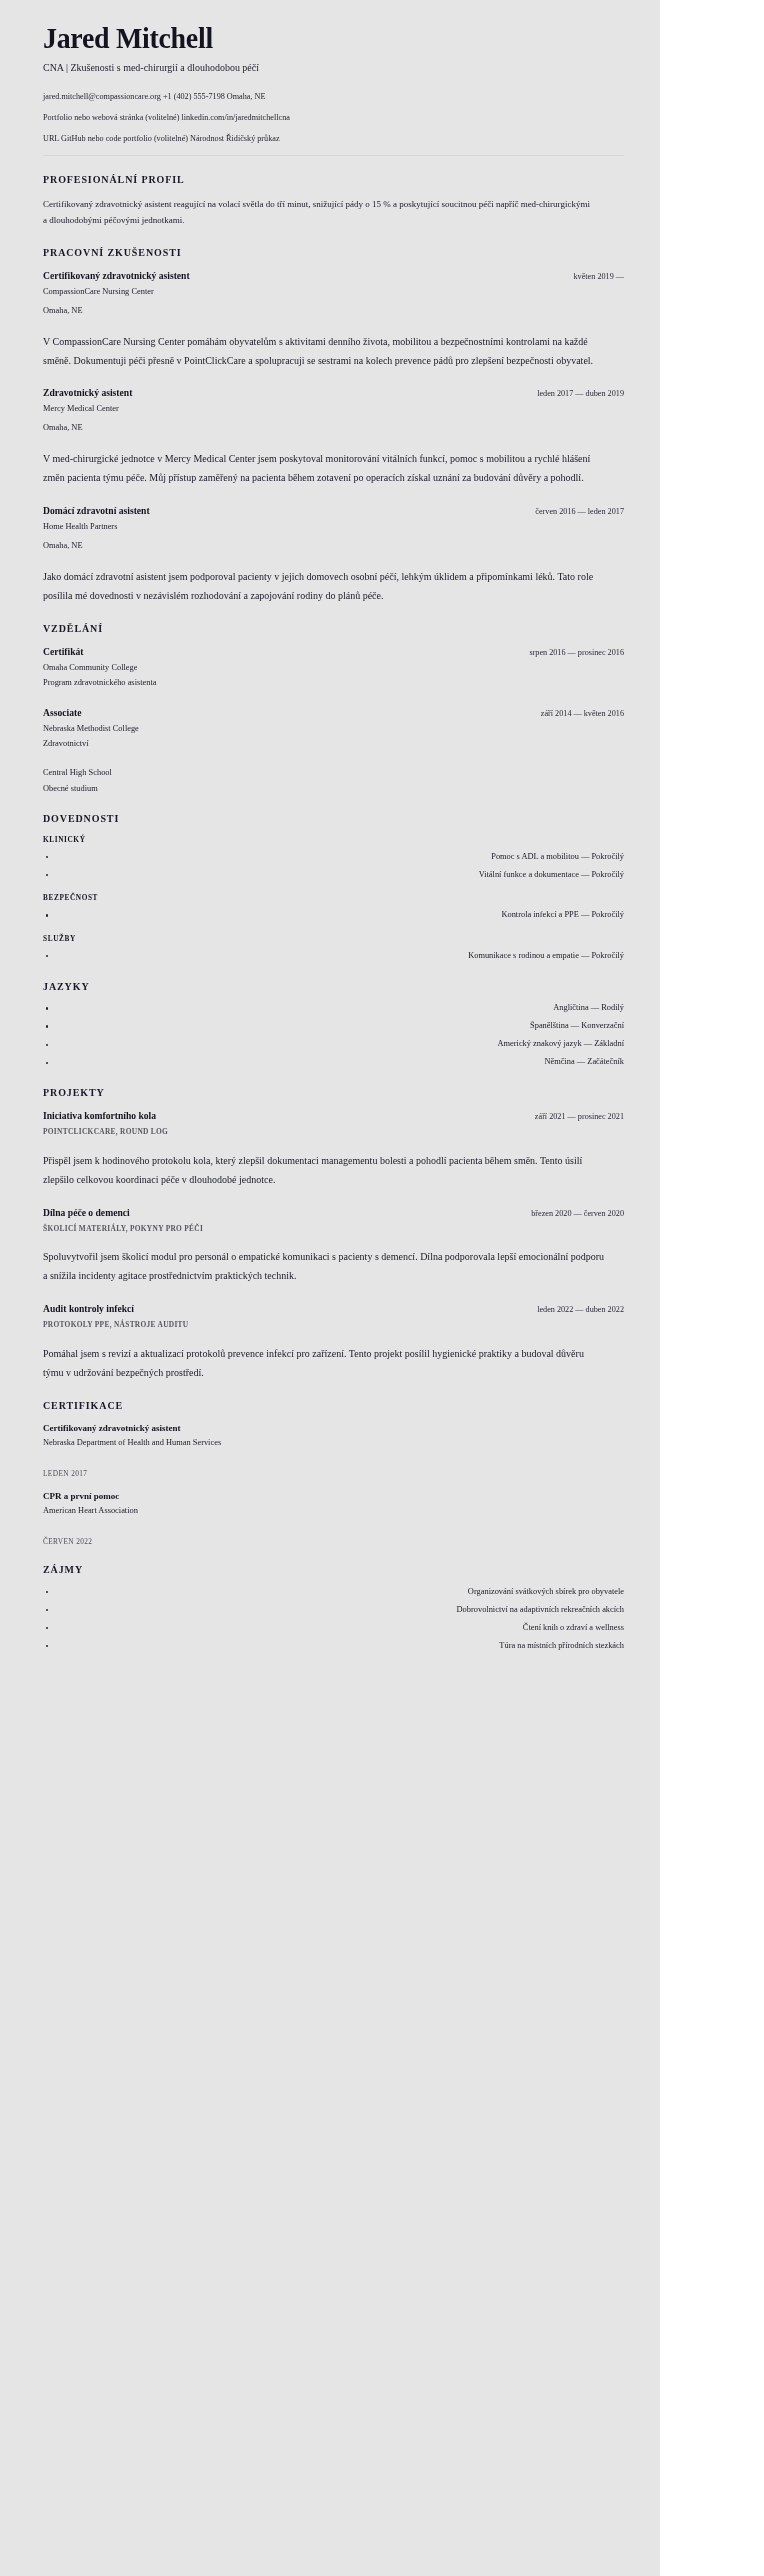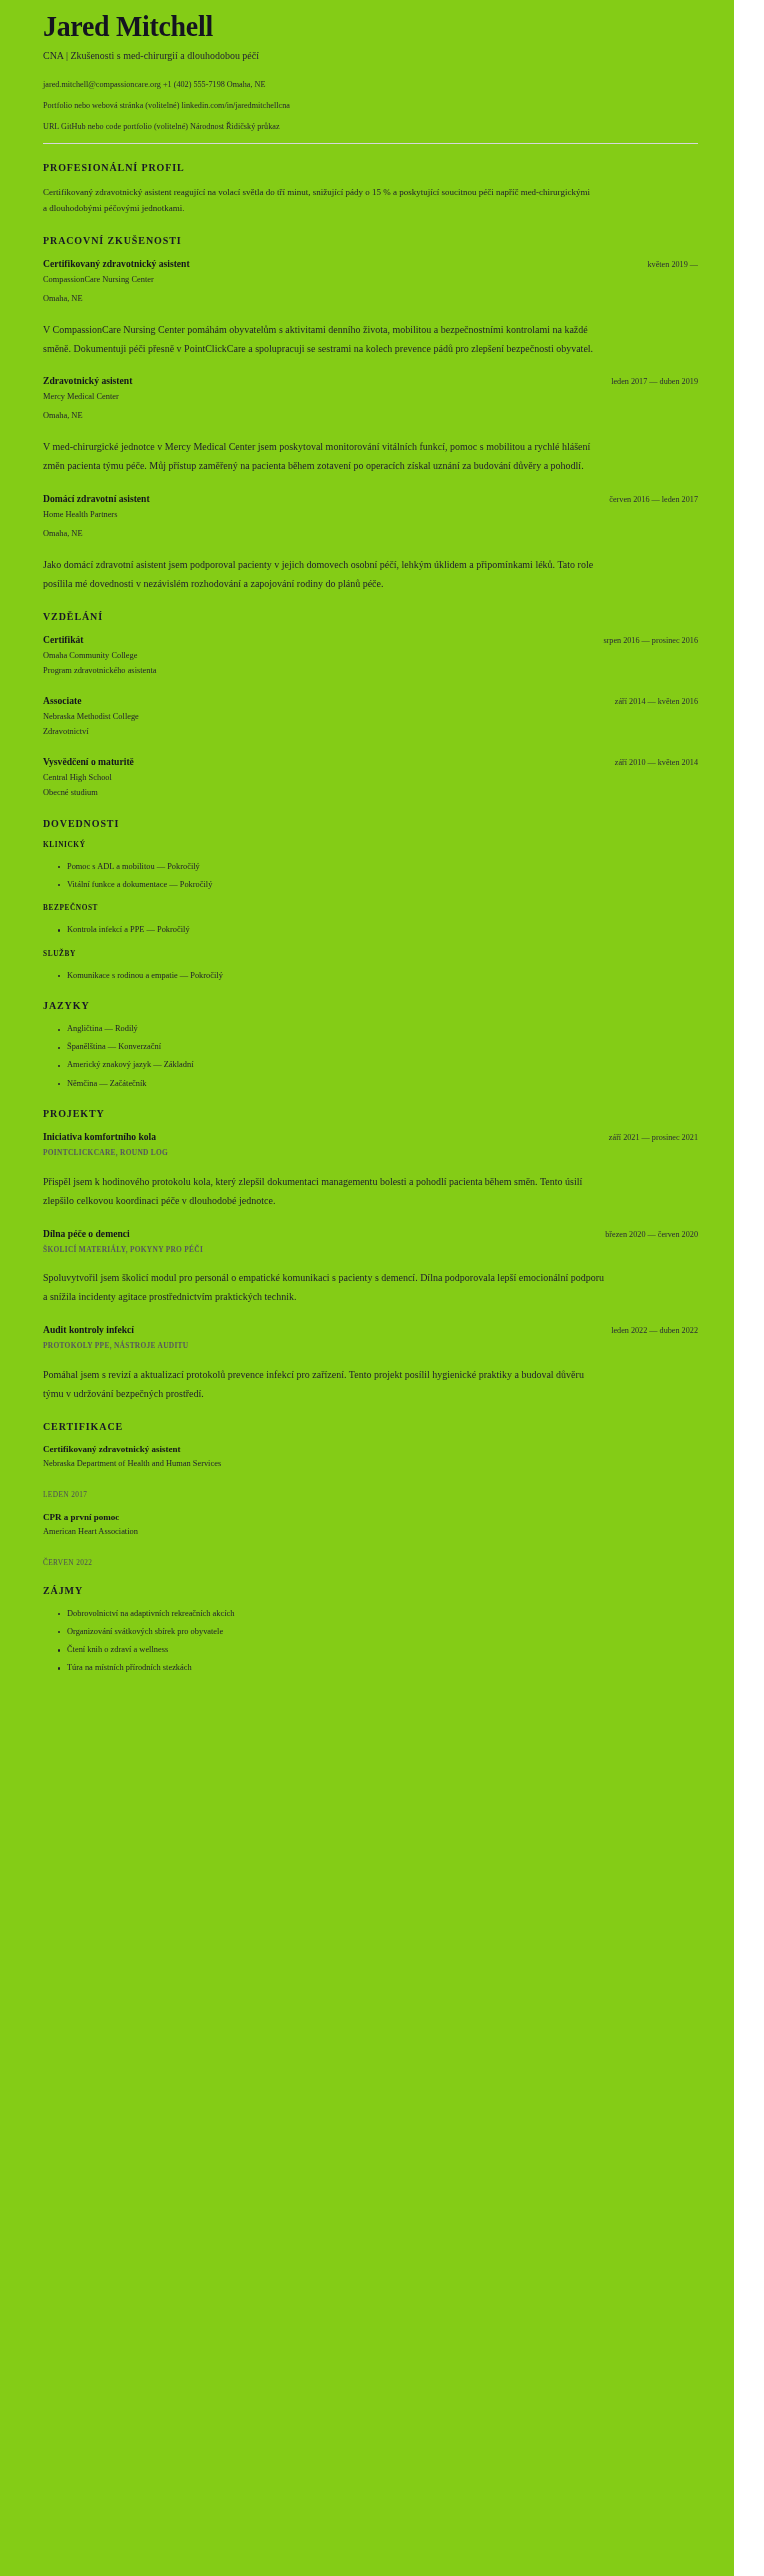--- a/index.html
+++ b/index.html
@@ -6,24 +6,24 @@
   html, body {
     width: 765px;
     background: #ffffff;
   }
   body {
     font-family: "Liberation Serif", "DejaVu Serif", serif;
     color: #1a1a24;
     -webkit-font-smoothing: antialiased;
   }
   .page {
-    width: 734px;
+    width: 660px;
     min-height: 2576px;
-    background: #84cc16;
-    padding: 0 36px 0 43px;
+    background: #e5e5e5;
+    padding: 12px 36px 0 43px;
     position: relative;
   }
 
   
   .header { padding-top: 9px; }
   .name {
     font-size: 30px;
     font-weight: 700;
     letter-spacing: -0.3px;
     line-height: 1.16;
@@ -133,22 +133,23 @@
   .skill-group-title {
     font-size: 7.3px;
     font-weight: 700;
     letter-spacing: 0.6px;
     color: #15151f;
     text-transform: uppercase;
     margin-bottom: 7px;
   }
   ul.bullets {
     list-style: none;
-    margin: 12px;
+    margin: 0;
     padding: 0;
+    text-align: right;
   }
   ul.bullets li {
     position: relative;
     padding-left: 12px;
     font-size: 8.4px;
     line-height: 1.47;
     color: #20202c;
     margin-bottom: 5.7px;
   }
   ul.bullets li::before {
@@ -268,24 +269,20 @@
     <div class="entry">
       <div class="entry-head">
         <div class="entry-title">Associate</div>
         <div class="entry-date">září 2014 — květen 2016</div>
       </div>
       <div class="entry-sub">Nebraska Methodist College</div>
       <div class="entry-sub">Zdravotnictví</div>
     </div>
 
     <div class="entry">
-      <div class="entry-head">
-        <div class="entry-title">Vysvědčení o maturitě</div>
-        <div class="entry-date">září 2010 — květen 2014</div>
-      </div>
       <div class="entry-sub">Central High School</div>
       <div class="entry-sub">Obecné studium</div>
     </div>
   </div>
 
   <div class="section">
     <div class="section-title">DOVEDNOSTI</div>
 
     <div class="skill-group">
       <div class="skill-group-title">KLINICKÝ</div>
@@ -363,22 +360,22 @@
     <div class="cert-entry">
       <div class="cert-title">CPR a první pomoc</div>
       <div class="cert-issuer">American Heart Association</div>
       <div class="cert-date">ČERVEN 2022</div>
     </div>
   </div>
 
   <div class="section">
     <div class="section-title">ZÁJMY</div>
     <ul class="bullets">
+      <li>Organizování svátkových sbírek pro obyvatele</li>
       <li>Dobrovolnictví na adaptivních rekreačních akcích</li>
-      <li>Organizování svátkových sbírek pro obyvatele</li>
       <li>Čtení knih o zdraví a wellness</li>
       <li>Túra na místních přírodních stezkách</li>
     </ul>
   </div>
 
   <div class="gap-lg"></div>
 </div>
 
 
 </body></html>

